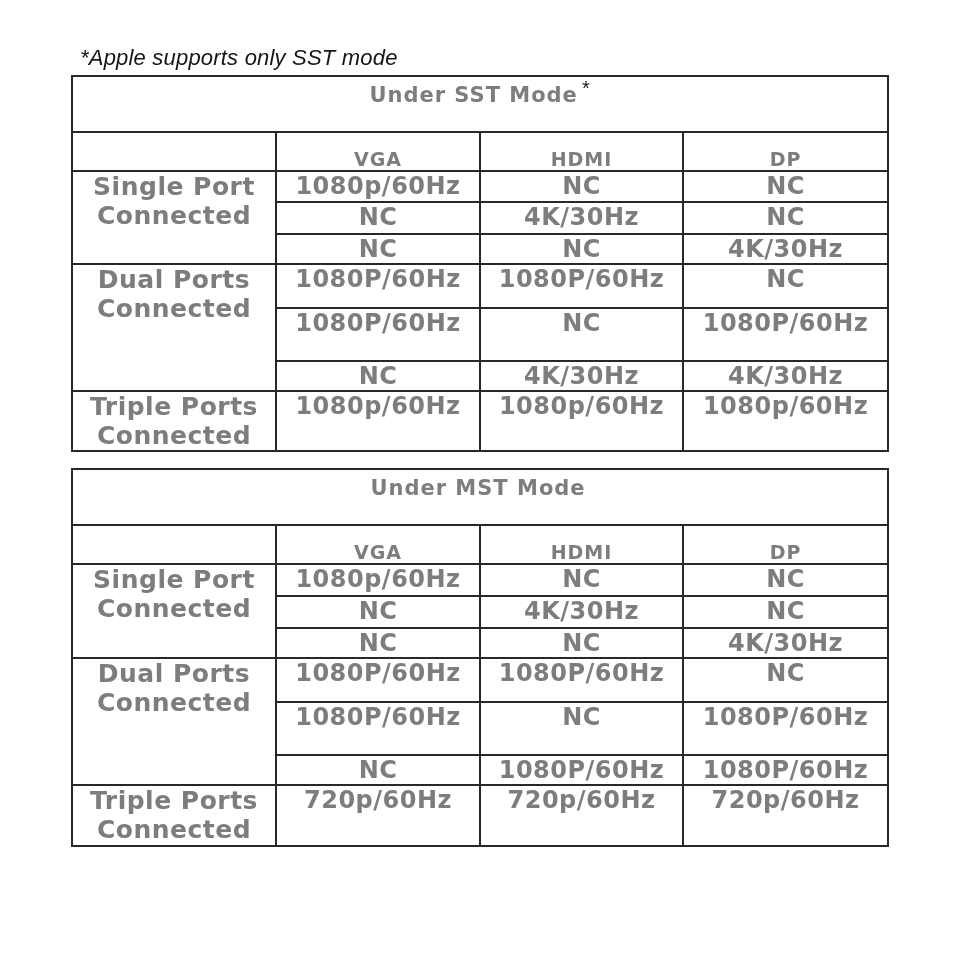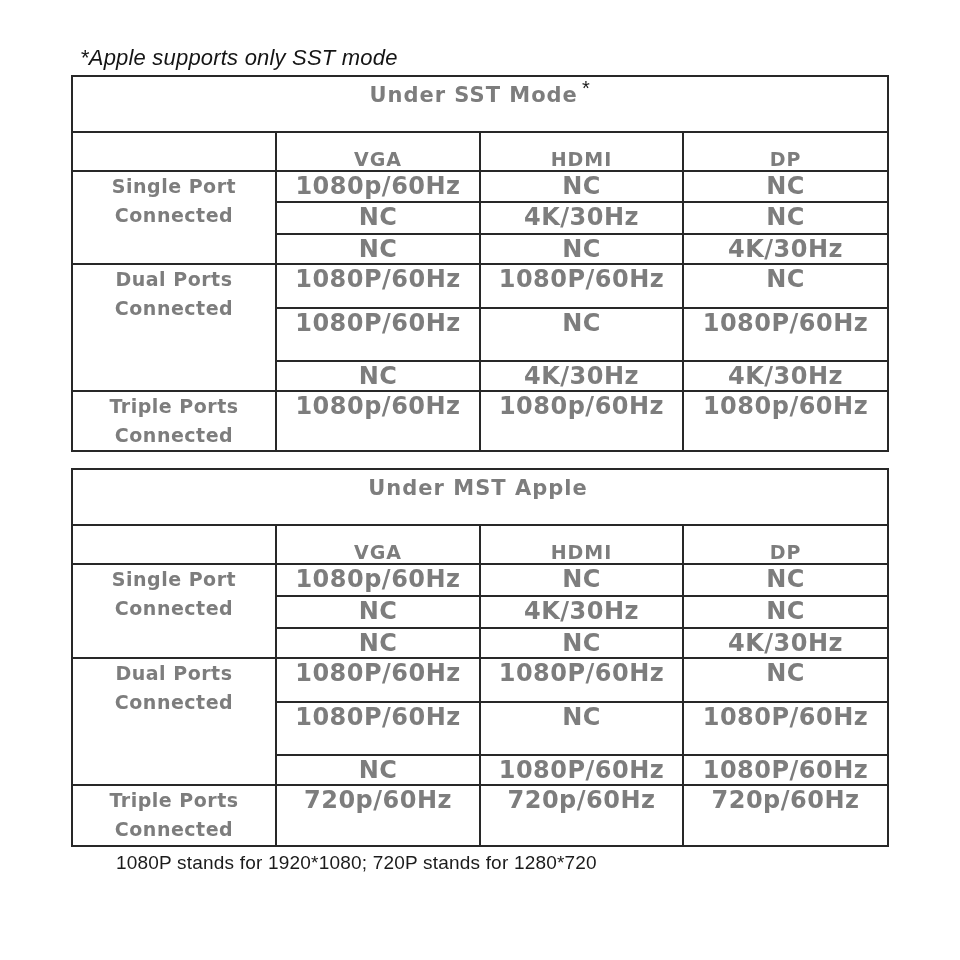--- a/index.html
+++ b/index.html
@@ -23,21 +23,21 @@
     font-weight:bold;
     text-align:center;
     vertical-align:top;
     padding:0;
     overflow:hidden;
   }
   td.title-cell{font-size:21px;padding-top:7px;letter-spacing:1px;}
   .sup-star{color:#1a1a1a;font-weight:normal;font-size:20px;vertical-align:7px;margin-left:4px;font-family:"Liberation Sans",sans-serif;}
   tr.col-head td{font-size:19px;letter-spacing:1px;padding-top:15px;}
   td.data-cell{font-size:24px;letter-spacing:0.5px;padding-top:3px;}
-  td.label-cell{font-size:19px;letter-spacing:0.5px;padding-top:4px;line-height:29px;}
+  td.label-cell{font-size:25px;letter-spacing:0.5px;padding-top:4px;line-height:29px;}
   .bottom-note{position:absolute;left:66px;top:848px;color:#1b1b1b;font-size:19px;line-height:29px;letter-spacing:0.2px;}
   .bottom-note .line2{margin-left:50px;}
   
   tr.h56{height:56px} tr.h27{height:29px}
   tr.h31{height:31px} tr.h32{height:32px} tr.h29{height:29px}
   tr.h52{height:44px} tr.h53{height:53px} tr.h28{height:28px}
   tr.h59{height:59px} tr.h61{height:61px}
 </style>
 </head>
 <body>
@@ -113,21 +113,21 @@
 
 <table class="spec" style="left:71px;top:468px;">
   <colgroup>
       <col style="width:204px">
       <col style="width:204px">
       <col style="width:203px">
       <col style="width:205px">
     </colgroup>
   <tbody>
     <tr class="h56">
-      <td colspan="4" class="title-cell"><span>Under MST Apple</span><span class="sup-star"></span></td>
+      <td colspan="4" class="title-cell"><span>Under MST Mode</span><span class="sup-star"></span></td>
     </tr>
     <tr class="col-head h27">
       <td></td>
       <td>VGA</td>
       <td>HDMI</td>
       <td>DP</td>
     </tr>
     <tr class="h32">
       <td rowspan="3" class="label-cell">
         <div>Single Port</div>
@@ -172,14 +172,13 @@
         <div>Connected</div>
       </td>
       <td class="data-cell">720p/60Hz</td>
       <td class="data-cell">720p/60Hz</td>
       <td class="data-cell">720p/60Hz</td>
     </tr>
   </tbody>
 </table>
 
 <div class="bottom-note">
-  <div class="line2">1080P stands for 1920*1080; 720P stands for 1280*720</div>
 </div>
 
 </body></html>

